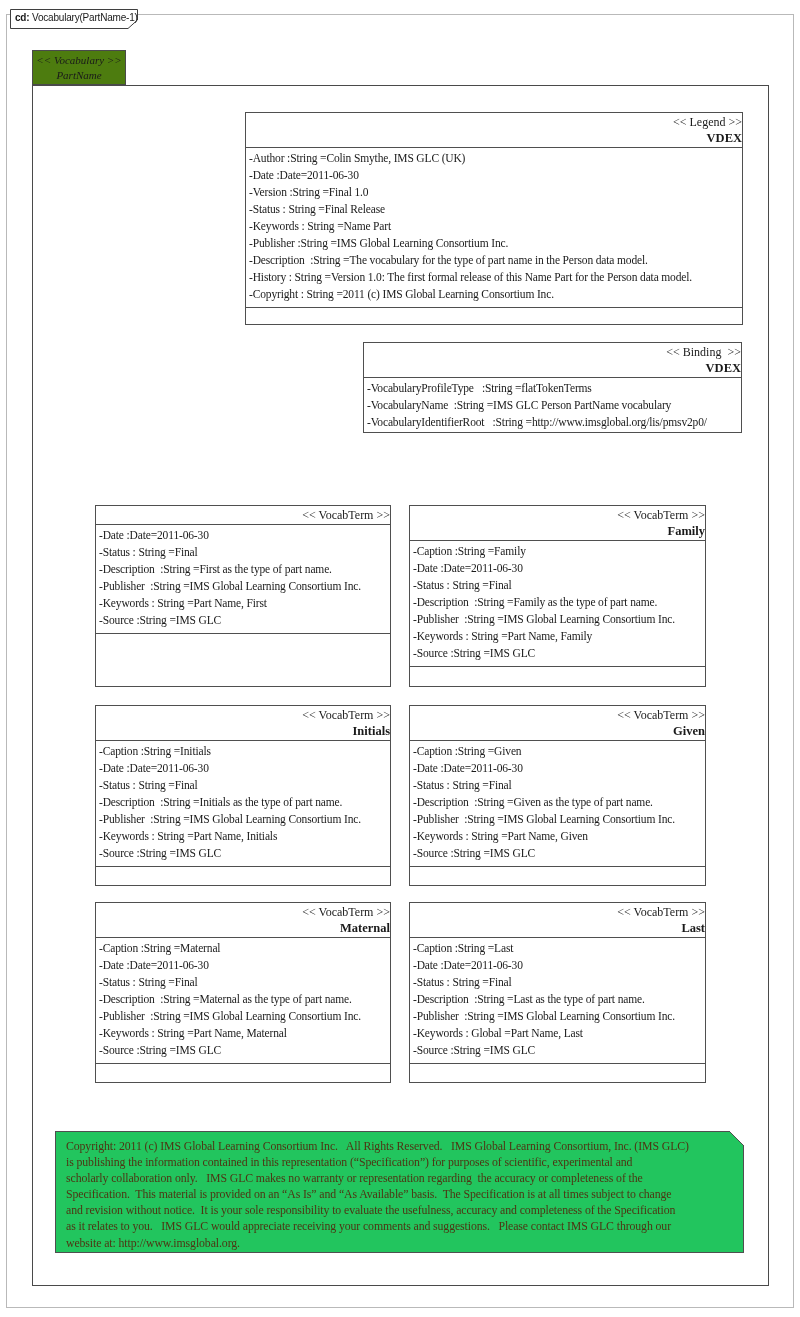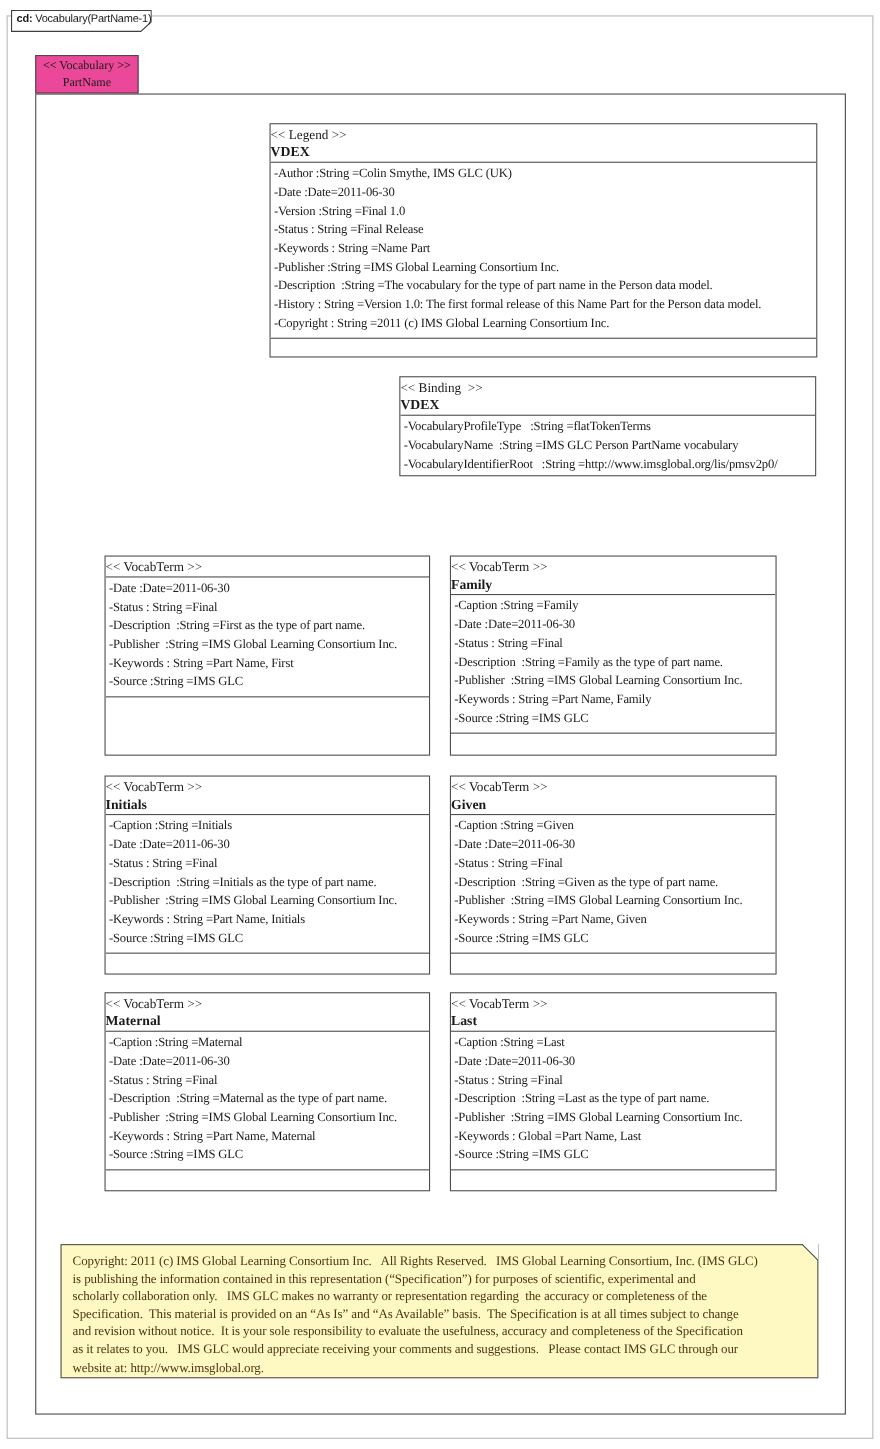--- a/index.html
+++ b/index.html
@@ -2,30 +2,30 @@
 <html><head>
 <meta charset="utf-8">
 <style>
   html,body{margin:0;padding:0;background:#ffffff;}
   body{width:800px;height:1317px;position:relative;font-family:"Liberation Serif","DejaVu Serif",serif;color:#1a1a1a;}
   .canvas-border{position:absolute;left:6px;top:14px;width:786px;height:1292px;border:1px solid #b9b9b9;}
   .frame{position:absolute;left:32px;top:85px;width:735px;height:1199px;border:1px solid #4a4a4a;background:#ffffff;}
   .frame-tab{position:absolute;left:10px;top:9px;width:128px;height:24px;z-index:3;text-align:center;}
   .frame-tab svg{position:absolute;left:0;top:0;}
   .frame-tab .tab-text{position:absolute;left:5px;top:3px;font-family:"Liberation Sans","DejaVu Sans",sans-serif;font-size:10px;letter-spacing:-0.2px;white-space:pre;}
-  .frame-label{position:absolute;left:32px;top:50px;width:94px;height:35px;border:1px solid #4a4a4a;background:#ec4899;z-index:2;text-align:center;font-size:11px;line-height:15px;padding-top:2px;box-sizing:border-box;}
+  .frame-label{position:absolute;left:32px;top:50px;width:94px;height:35px;border:1px solid #4a4a4a;background:#4d7c0f;z-index:2;text-align:center;font-size:11px;line-height:15px;padding-top:2px;box-sizing:border-box;font-style:italic;}
   .frame-label div{white-space:pre;}
   .uml-box{position:absolute;border:1px solid #4f4f4f;background:#ffffff;display:flex;flex-direction:column;box-sizing:border-box;overflow:hidden;}
-  .uml-head{border-bottom:1px solid #4f4f4f;text-align:left;padding:2px 0 1px;}
+  .uml-head{border-bottom:1px solid #4f4f4f;text-align:right;padding:2px 0 1px;}
   .uml-stereo{font-size:12px;line-height:15px;white-space:pre;}
   .uml-name{font-size:12.5px;line-height:16px;font-weight:bold;white-space:pre;}
   .uml-attrs{border-bottom:1px solid #4f4f4f;padding:2px 3px 4px 3px;}
   .attr{font-size:11.5px;line-height:17px;letter-spacing:-0.15px;white-space:pre;overflow:hidden;}
   .uml-empty{flex:1;}
-  .note{position:absolute;left:55px;top:1131px;width:689px;height:122px;background:#fef9c3;border:1px solid #4f4f4f;box-sizing:border-box;}
+  .note{position:absolute;left:55px;top:1131px;width:689px;height:122px;background:#22c55e;border:1px solid #4f4f4f;box-sizing:border-box;}
   .note-fold{position:absolute;top:-1px;right:-1px;}
   .note-body{position:absolute;left:10px;top:6px;right:4px;bottom:2px;overflow:hidden;}
   .note-line{font-size:11.8px;line-height:16.1px;letter-spacing:-0.1px;white-space:pre;color:#4e3513;}
   
   .pos-legend{left:245px;top:112px;width:498px;height:213px;}
   .pos-binding{left:363px;top:342px;width:379px;height:91px;}
   .pos-first{left:95px;top:505px;width:296px;height:182px;}
   .pos-family{left:409px;top:505px;width:297px;height:182px;}
   .pos-initials{left:95px;top:705px;width:296px;height:181px;}
   .pos-given{left:409px;top:705px;width:297px;height:181px;}

